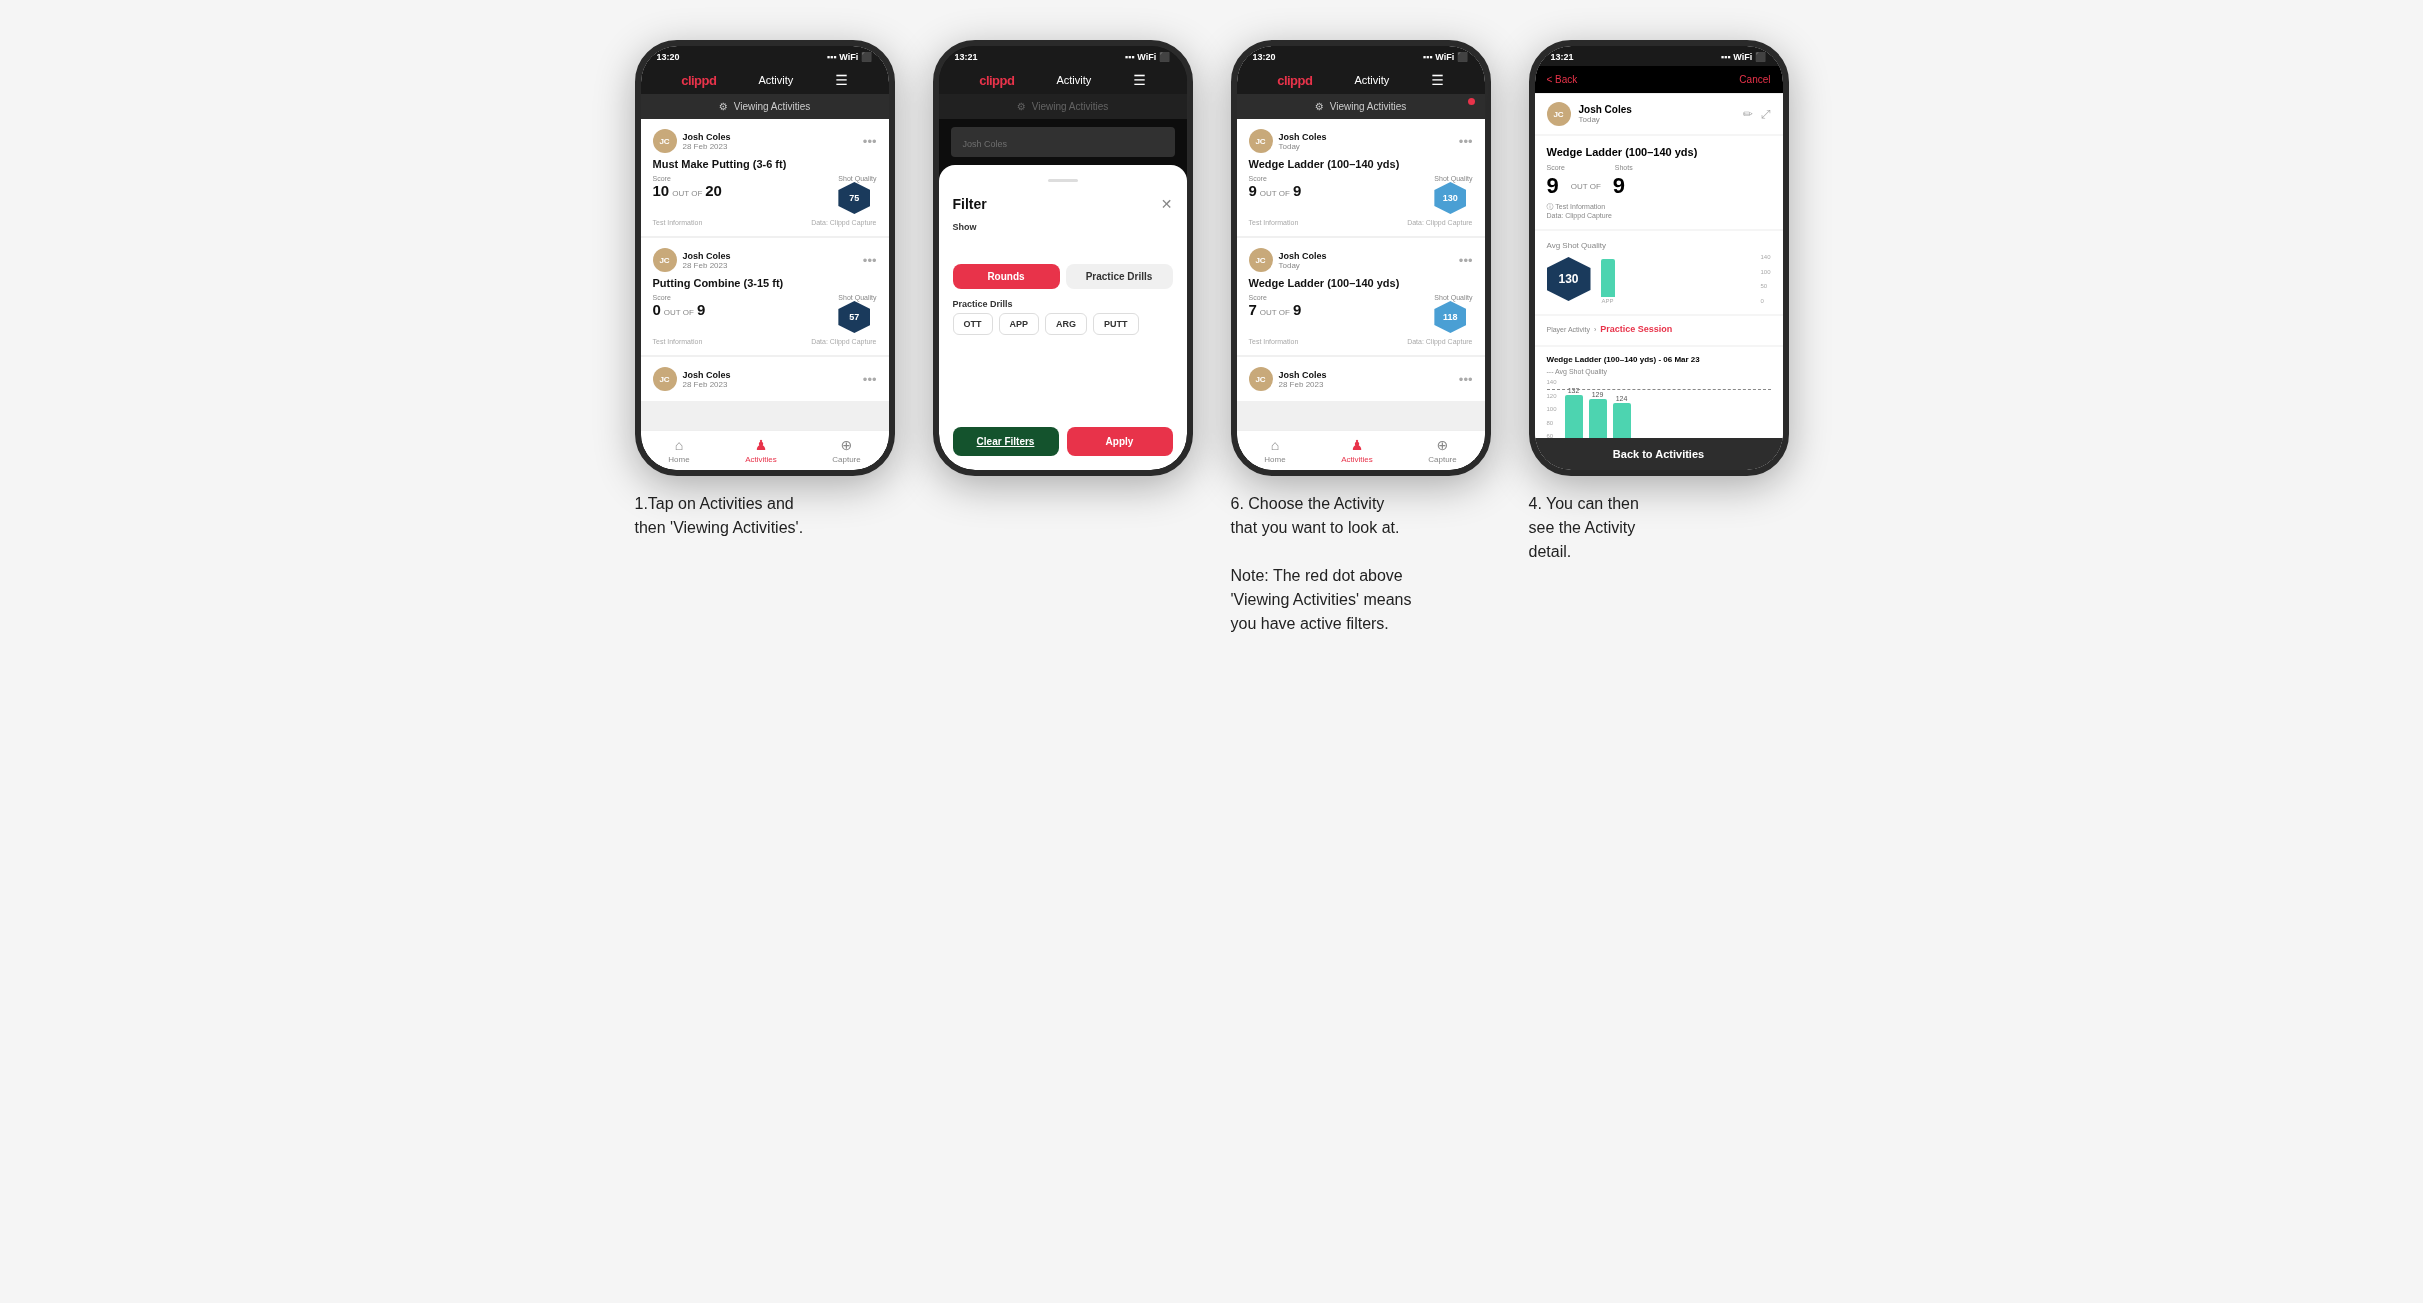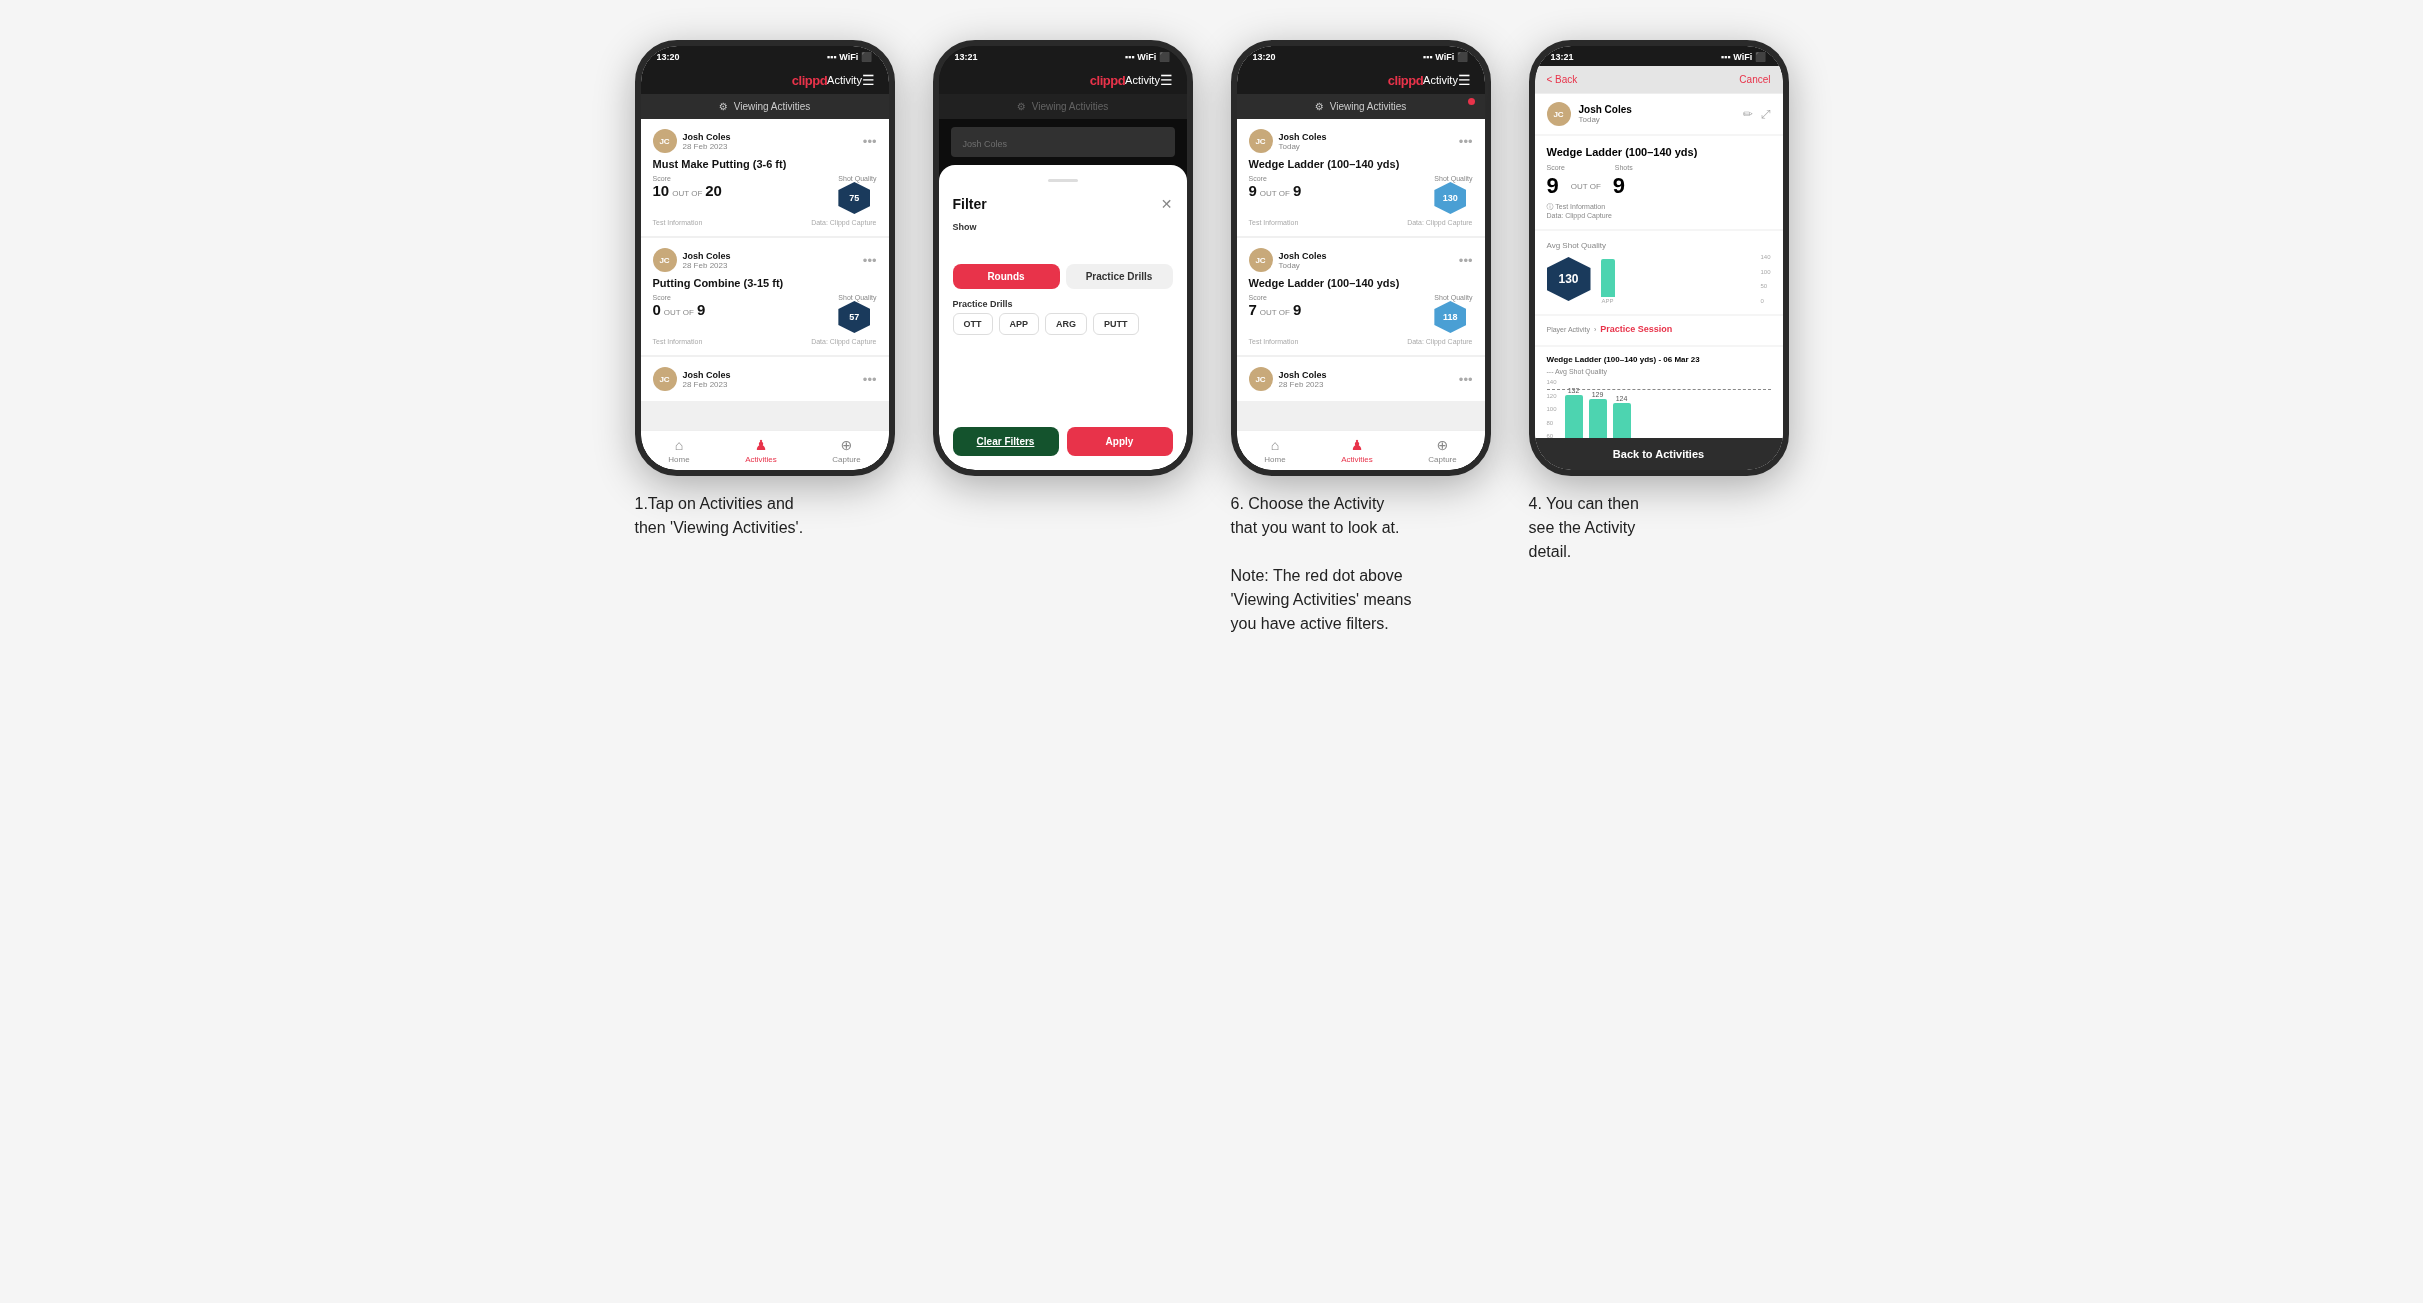--- a/index.html
+++ b/index.html
@@ -55,23 +55,24 @@
       align-items: center;
       padding: 6px 16px 4px;
       flex-shrink: 0;
     }
     .status-icons { display: flex; gap: 3px; align-items: center; }
     
     .nav-bar {
       background: #1a1a1a;
       display: flex;
       align-items: center;
-      justify-content: flex-end;
+      justify-content: center;
       padding: 6px 14px;
       flex-shrink: 0;
+      gap: 42px;
     }
     .nav-logo {
       color: #e8334a;
       font-size: 13px;
       font-weight: 800;
       letter-spacing: -0.5px;
     }
     .nav-title { color: #fff; font-size: 11px; }
     .nav-menu { color: #fff; font-size: 14px; }
     
@@ -264,21 +265,21 @@
     .dimmed-bg {
       background: rgba(0,0,0,0.5);
       flex: 1;
       display: flex;
       flex-direction: column;
       justify-content: flex-end;
     }
 
     
     .detail-header {
-      background: #e5e5e5;
+      background: #000000;
       padding: 8px 12px;
       display: flex;
       align-items: center;
       justify-content: space-between;
       border-bottom: 1px solid #eee;
       flex-shrink: 0;
     }
     .back-btn { font-size: 10px; color: #e8334a; display: flex; align-items: center; gap: 2px; }
     .cancel-btn { font-size: 10px; color: #e8334a; }
     .detail-content {

